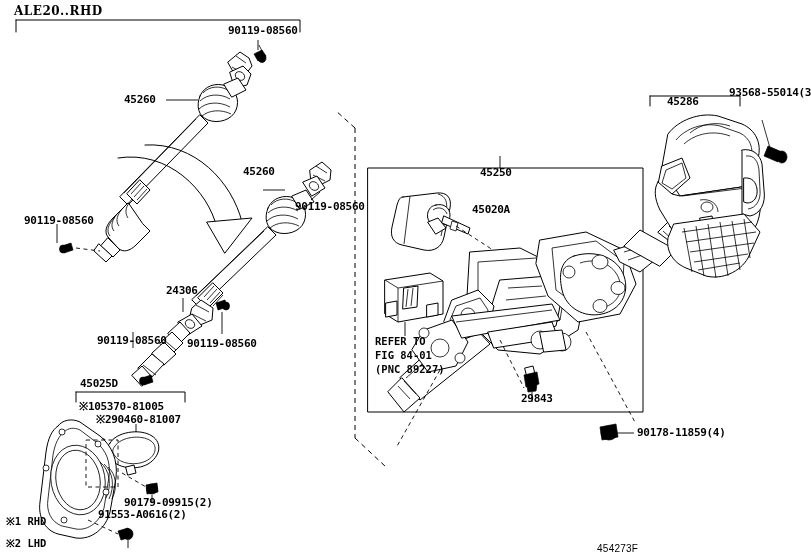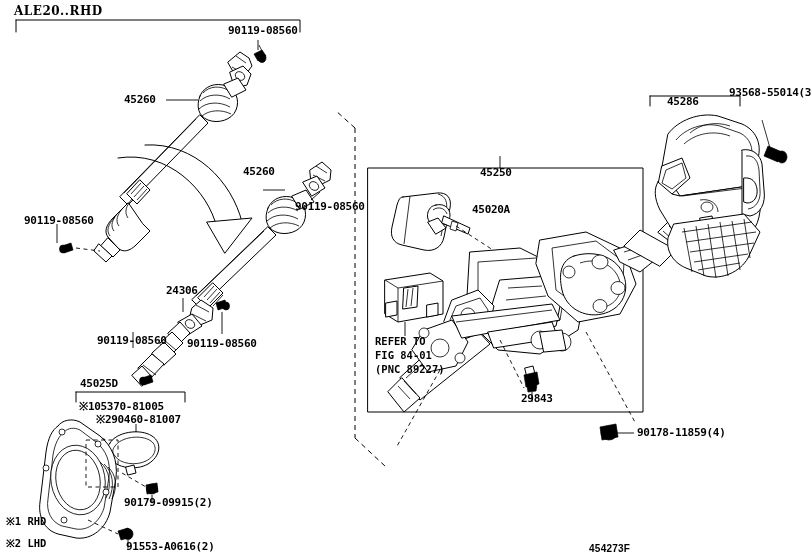--- a/index.html
+++ b/index.html
@@ -24,23 +24,23 @@
     position:absolute;left:14px;top:4px;
     font-family:"DejaVu Serif","Liberation Serif",serif;
     font-weight:bold;font-size:12px;letter-spacing:0.5px;
   }
   .note{
     position:absolute;
     font-family:"DejaVu Sans Mono","Liberation Mono",monospace;
     font-weight:bold;font-size:10.5px;line-height:14px;white-space:pre;
   }
   .drawno{
-    position:absolute;right:20px;bottom:6px;
+    position:absolute;right:12px;bottom:6px;
     font-family:"Liberation Sans","DejaVu Sans",sans-serif;
-    font-weight:bold;font-size:10px;letter-spacing:0.2px;
+    font-weight:normal;font-size:10px;letter-spacing:0.2px;
   }
   .fnote{
     position:absolute;left:6px;bottom:6px;
     font-family:"DejaVu Sans Mono","Liberation Mono",monospace;
     font-weight:bold;font-size:10.5px;line-height:22px;white-space:pre;
   }
 </style>
 </head>
 <body>
 
@@ -358,21 +358,21 @@
   <div class="lbl" style="left:295px;top:200px;">90119-08560</div>
 
   <div class="lbl" style="left:166px;top:284px;">24306</div>
   <div class="lbl" style="left:97px;top:334px;">90119-08560</div>
   <div class="lbl" style="left:187px;top:337px;">90119-08560</div>
 
   <div class="lbl" style="left:80px;top:377px;">45025D</div>
   <div class="lbl" style="left:79px;top:400px;">※105370-81005</div>
   <div class="lbl" style="left:96px;top:413px;">※290460-81007</div>
   <div class="lbl" style="left:124px;top:496px;">90179-09915(2)</div>
-  <div class="lbl" style="left:98px;top:540px;margin-left:28px;">91553-A0616(2)</div>
+  <div class="lbl" style="left:98px;top:508px;">91553-A0616(2)</div>
 
   <div class="lbl" style="left:480px;top:146px;margin-top:20px;">45250</div>
   <div class="lbl" style="left:472px;top:203px;">45020A</div>
   <div class="note" style="left:375px;top:334px;">REFER TO
 FIG 84-01
 (PNC 89227)</div>
   <div class="lbl" style="left:521px;top:392px;">29843</div>
   <div class="lbl" style="left:637px;top:426px;">90178-11859(4)</div>
 
   <div class="lbl" style="left:667px;top:76px;margin-top:19px;">45286</div>

